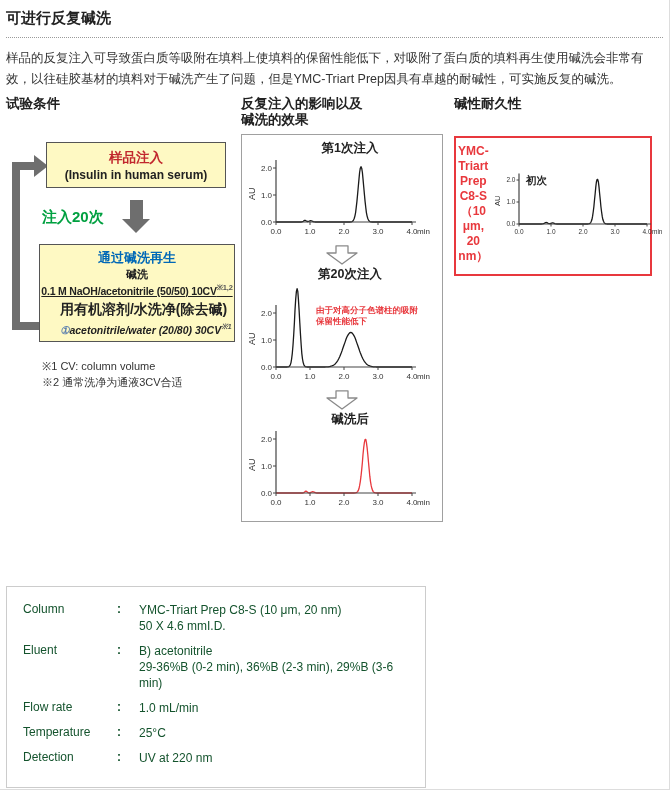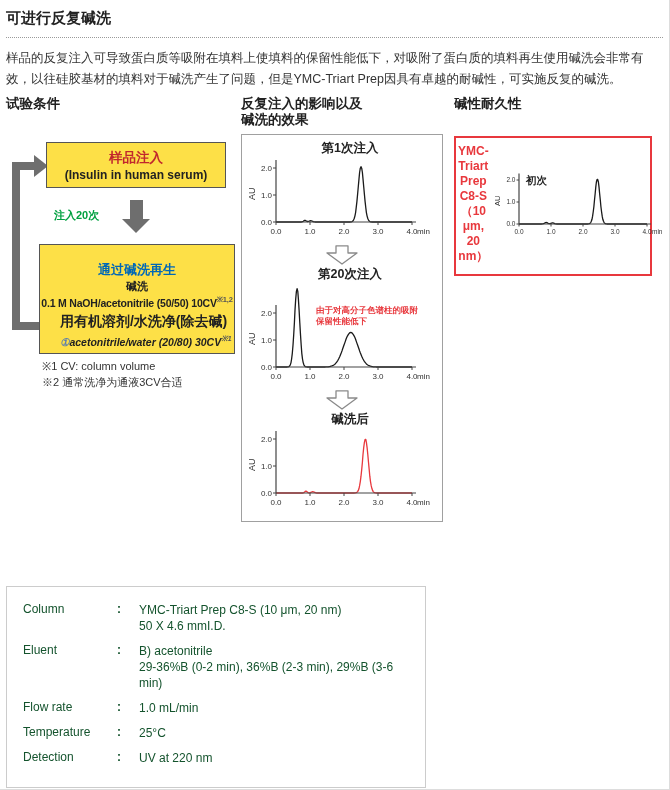--- a/index.html
+++ b/index.html
@@ -10,37 +10,37 @@
                 border-bottom:1px dotted #9a9a9a; }
   .intro { font-size:12.5px; line-height:21px; margin:10px 0 6px 0; color:#333; }
   .cols { display:flex; margin-top:4px; }
   .col-left { width:235px; flex:none; }
   .col-mid { width:213px; flex:none; }
   .col-right { width:206px; flex:none; }
   h2.sec { font-size:13.5px; font-weight:bold; color:#222; line-height:16px; }
 
   
   .flow { position:relative; height:300px; margin-top:30px; }
-  .fbox { position:absolute; border:1px solid #555; background:#fde047; text-align:center; }
+  .fbox { position:absolute; border:1px solid #555; background:#fef9c3; text-align:center; }
   .box1 { left:40px; top:0; width:180px; padding:6px 0 5px 0; }
   .box1-title { color:#c1272d; font-weight:bold; font-size:13.5px; }
   .box1-sub { color:#222; font-weight:bold; font-size:12px; margin-top:1px; }
   .loop-v   { position:absolute; left:6px;  top:20px;  width:8px;  height:168px; background:#6e6e6e; }
   .loop-ht  { position:absolute; left:6px;  top:20px;  width:23px; height:8px;  background:#6e6e6e; }
   .loop-hd  { position:absolute; left:28px; top:13px;  width:0; height:0;
               border-left:14px solid #6e6e6e; border-top:11px solid transparent; border-bottom:11px solid transparent; }
   .loop-hb  { position:absolute; left:6px;  top:180px; width:28px; height:8px;  background:#6e6e6e; }
-  .inj-label { position:absolute; left:48px; top:66px; color:#00a040; font-weight:bold; font-size:11px; }
+  .inj-label { position:absolute; left:36px; top:66px; color:#00a040; font-weight:bold; font-size:15px; }
   .darrow-shaft { position:absolute; left:124px; top:58px; width:13px; height:19px; background:#6e6e6e; }
   .darrow-head  { position:absolute; left:116px; top:77px; width:0; height:0;
                   border-left:14px solid transparent; border-right:14px solid transparent; border-top:14px solid #6e6e6e; }
-  .box2 { left:33px; top:102px; width:196px; padding:16px 0 6px 0; }
+  .box2 { left:33px; top:102px; width:196px; padding:4px 0 6px 0; }
   .box2-title { color:#0068b7; font-weight:bold; font-size:13px; }
   .b2 { font-weight:bold; font-size:11px; color:#222; white-space:nowrap; }
-  .b2-naoh { font-size:10.5px; letter-spacing:-0.2px; }
+  .b2-naoh { font-size:10.5px; letter-spacing:-0.2px;text-decoration:underline; }
   .b2-left { text-align:center; margin-left:13px; font-size:14px; }
   .b2-num { text-align:left; margin-left:20px; font-size:10.5px;font-style:italic; }
   .circ { color:#5b7fae; }
   sup { font-size:7.5px; color:#555; }
   .fnotes { position:absolute; left:36px; top:216px; font-size:11px; color:#333; line-height:16px; }
 
   
   .gray-box { margin-top:6px; width:202px; border:1px solid #a0a0a0; padding:5px 4px 6px 4px;
               display:flex; flex-direction:column; align-items:center; }
   .red-box  { margin-top:24px; width:198px; border:2px solid #e8383d; padding:6px 2px 8px 2px;

